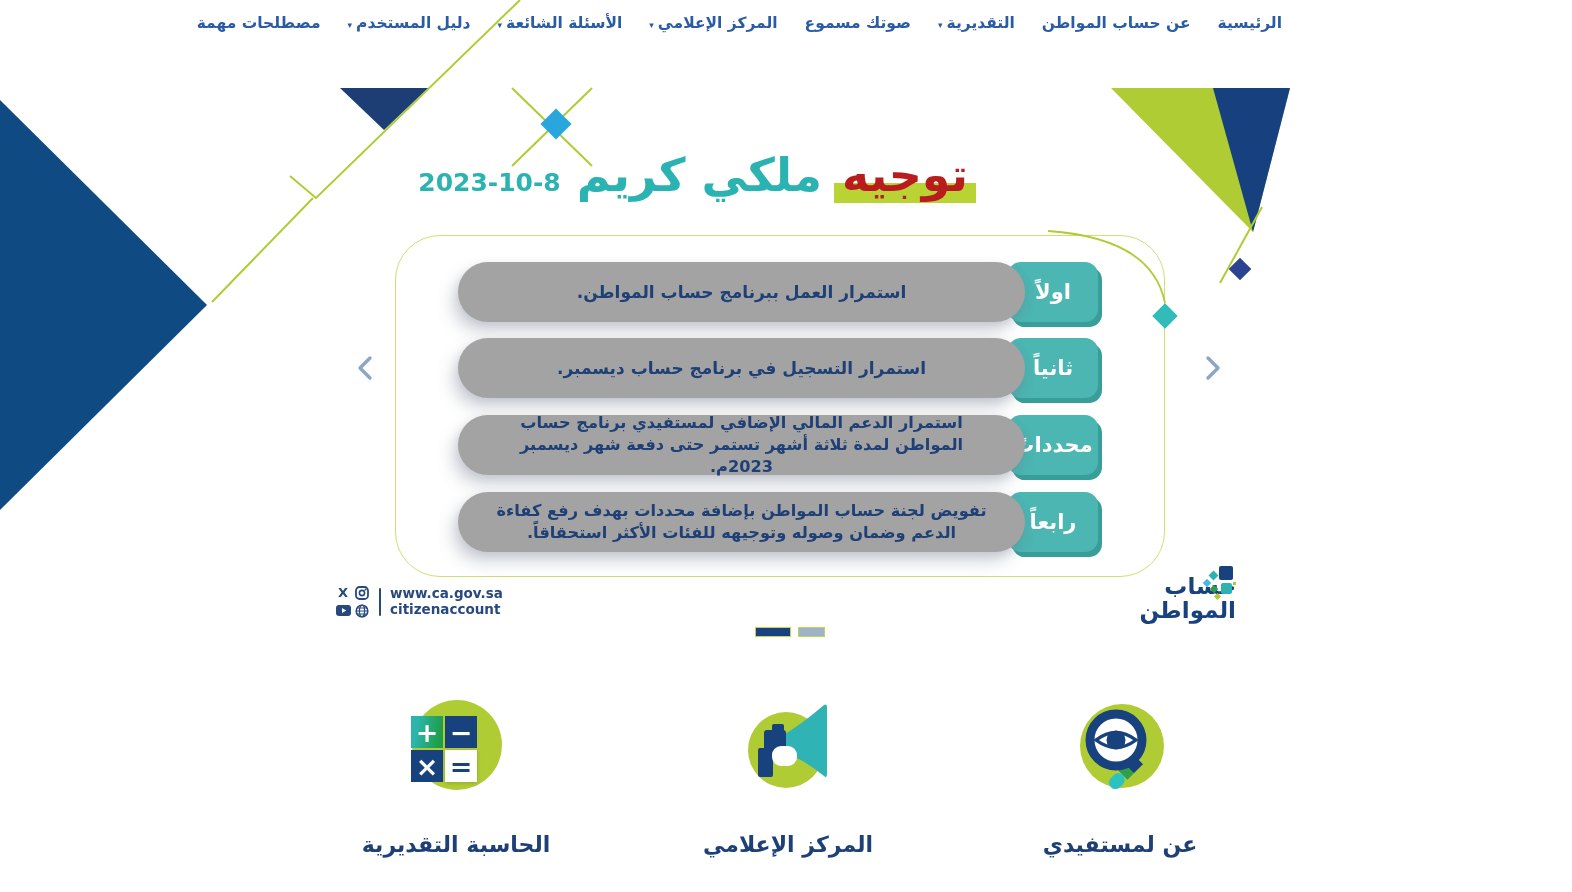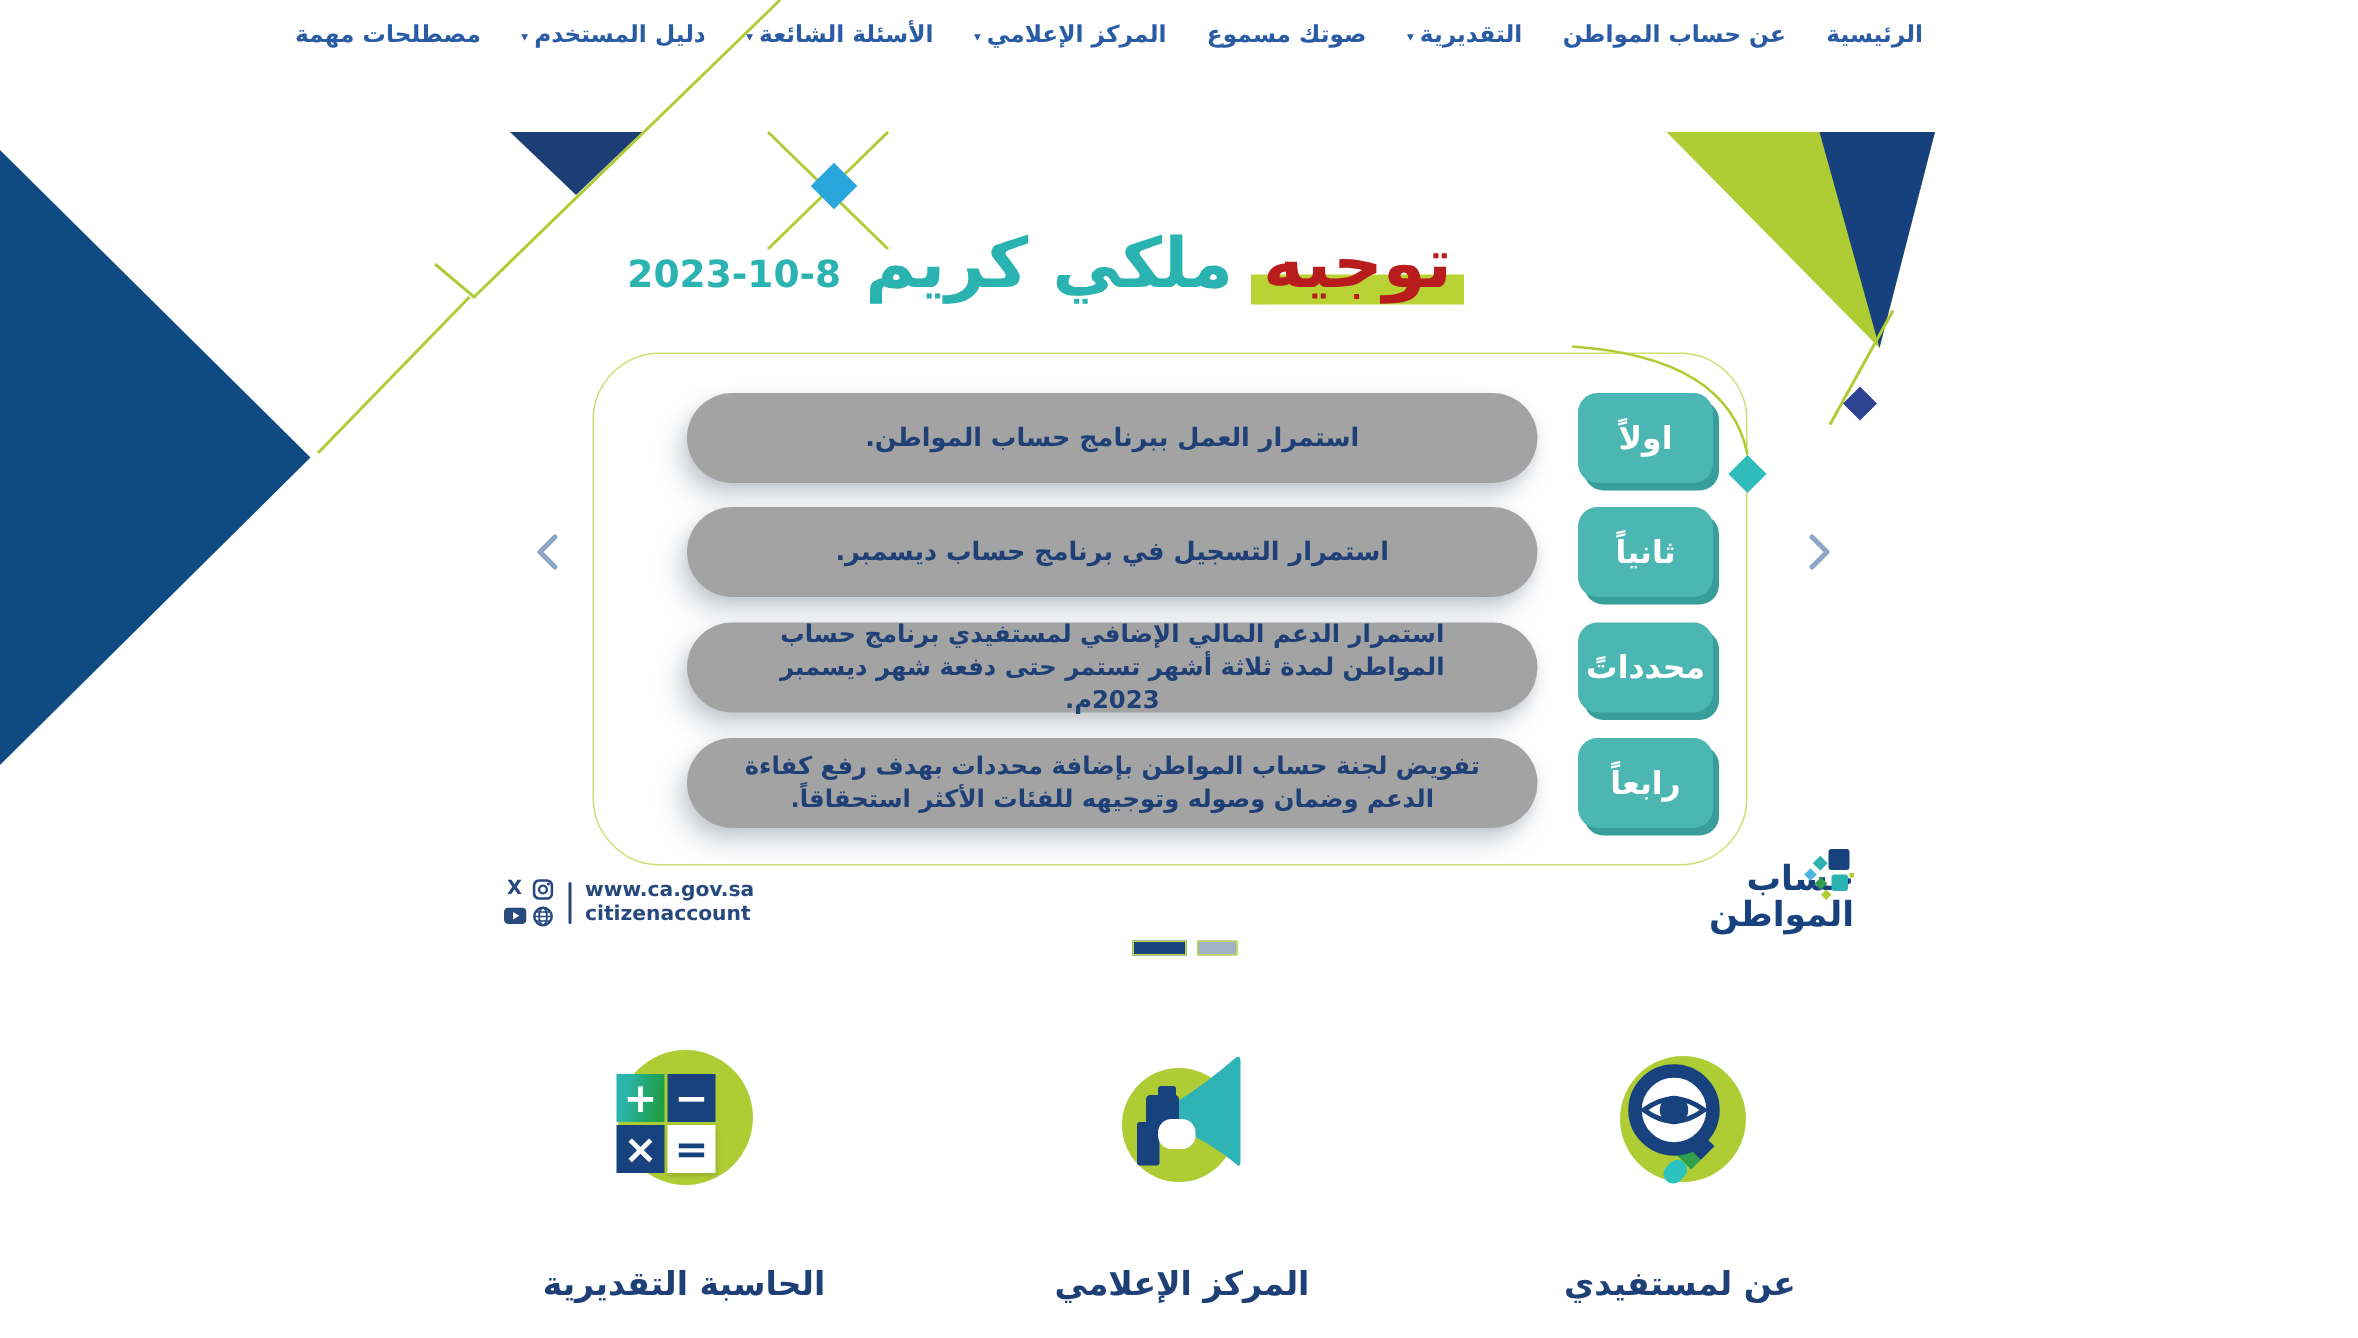--- a/index.html
+++ b/index.html
@@ -21,21 +21,21 @@
   .title-date{color:#2bb3b1;font-size:25px;font-weight:bold;margin-top:14px;}
   
   .slide-card{position:absolute;left:395px;top:235px;width:768px;height:340px;
               border:1.5px solid #cfdf73;border-radius:45px;z-index:1;background:#fff;}
   .row{position:absolute;left:458px;width:567px;height:60px;z-index:1;}
   .row .pill{position:absolute;inset:0;background:#a3a3a3;border-radius:30px;z-index:2;
              display:flex;align-items:center;justify-content:center;text-align:center;
              padding:0 30px;box-sizing:border-box;color:#1e4077;font-weight:bold;
              font-size:17px;line-height:1.35;
              box-shadow:-6px 10px 16px rgba(110,120,140,.30),0 3px 8px rgba(110,120,140,.18);}
-  .row .tab{position:absolute;top:0;left:594px;width:90px;height:60px;background:#4cb6b2;
+  .row .tab{position:absolute;top:0;left:550px;width:90px;height:60px;background:#4cb6b2;
             border-radius:13px;z-index:1;display:flex;align-items:center;justify-content:center;
             color:#fff;font-weight:bold;font-size:21px;box-shadow:4px 5px 0 #389e9a;}
   .row.small .pill{font-size:16.2px;}
   
   .car-arrow{position:absolute;top:350px;width:36px;height:36px;z-index:4;cursor:pointer;
              display:flex;align-items:center;justify-content:center;background:none;border:none;padding:0;}
   .car-prev{left:348px;} .car-next{left:1194px;}
   
   .social{position:absolute;left:335px;top:585px;display:flex;direction:ltr;gap:9px;
           align-items:center;z-index:3;}
@@ -53,21 +53,21 @@
   .logo-mosaic{position:absolute;left:78px;top:-10px;}
   
   .dots{position:absolute;left:755px;top:627px;display:flex;direction:ltr;gap:7px;z-index:3;}
   .dot{height:8px;border:1px solid #c3d54f;cursor:pointer;}
   .dot.active{width:34px;background:#17427e;}
   .dot.idle{width:25px;background:#9fb3c6;}
   
   .feature{position:absolute;top:700px;width:220px;text-align:center;z-index:3;}
   .f-about{left:1010px;} .f-media{left:678px;} .f-calc{left:346px;}
   .f-icon{width:92px;height:92px;margin:0 auto;position:relative;}
-  .f-label{margin-top:52px;color:#1e4077;font-size:22px;font-weight:bold;cursor:pointer;}
+  .f-label{margin-top:40px;color:#1e4077;font-size:22px;font-weight:bold;cursor:pointer;}
   .calc-circle{position:absolute;left:2px;top:0;width:90px;height:90px;border-radius:50%;
                background:#b0cc35;}
   .calc-grid{position:absolute;left:1px;top:16px;display:grid;direction:ltr;
              grid-template-columns:32px 32px;grid-auto-rows:32px;gap:2px;}
   .calc-cell{display:flex;align-items:center;justify-content:center;font-size:27px;
              font-weight:bold;color:#fff;line-height:1;}
   .c-plus{background:linear-gradient(100deg,#2cb5ac 20%,#1f9e4a 85%);}
   .c-minus,.c-times{background:#17427e;}
   .c-eq{background:#fff;color:#17427e;box-shadow:0 1px 4px rgba(0,0,0,.18);}
 </style>

